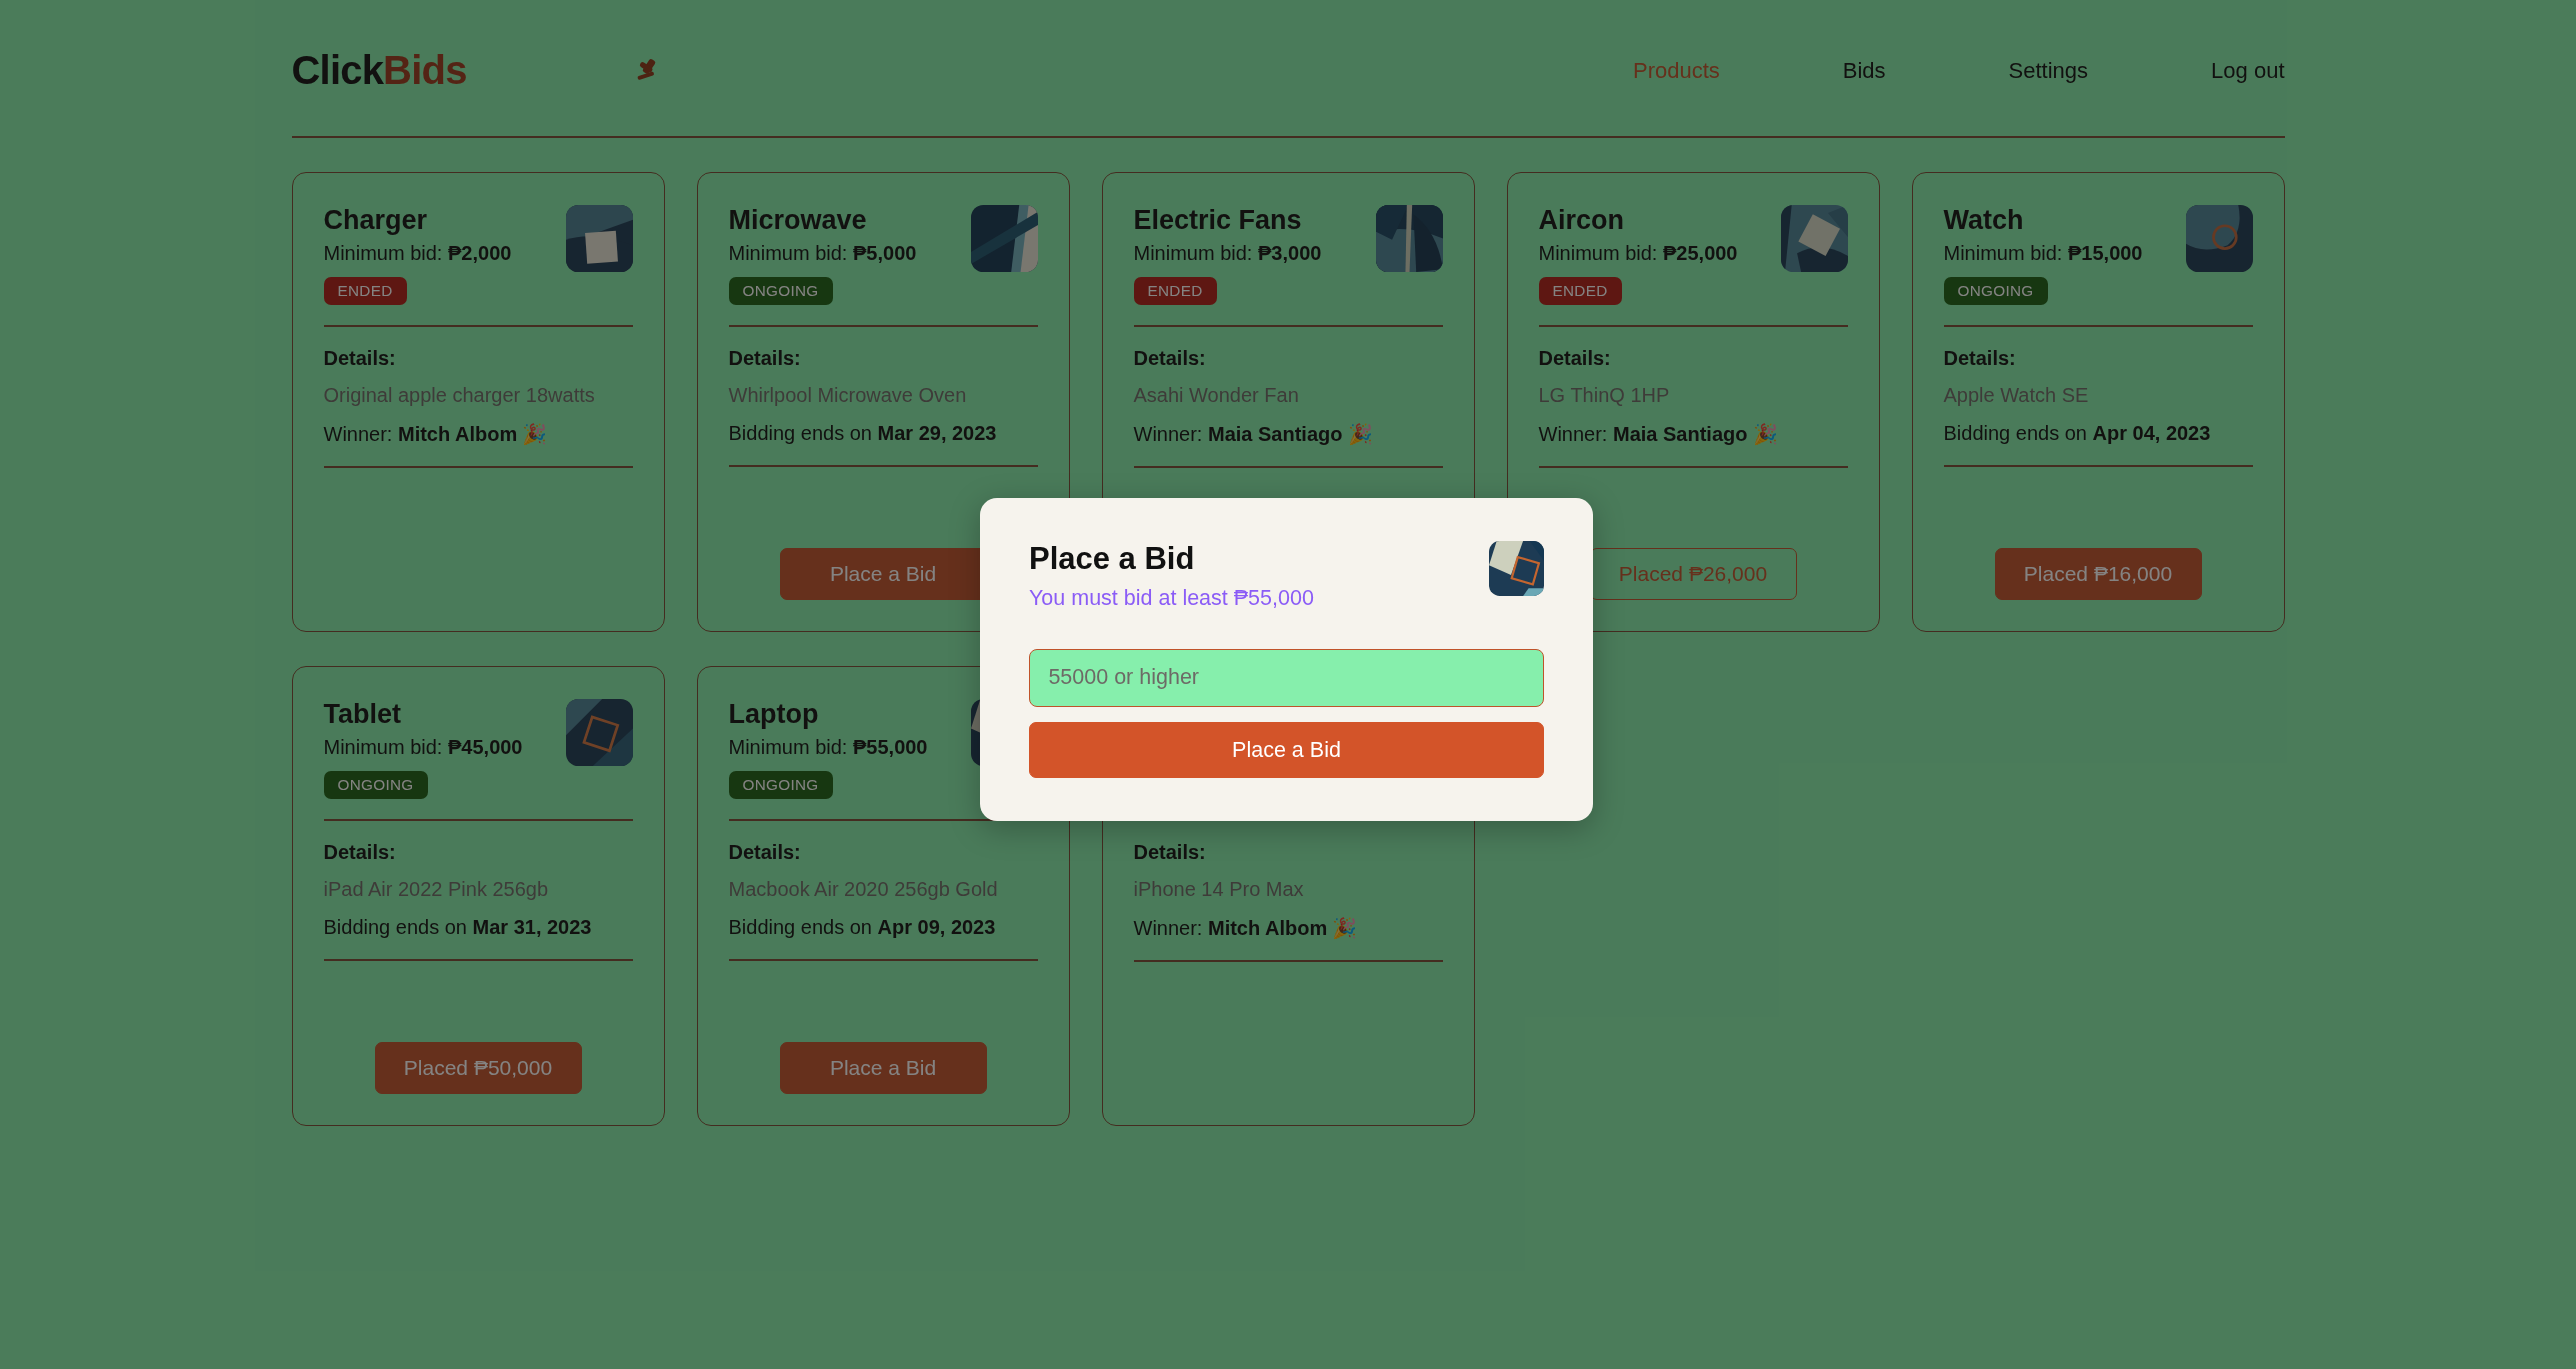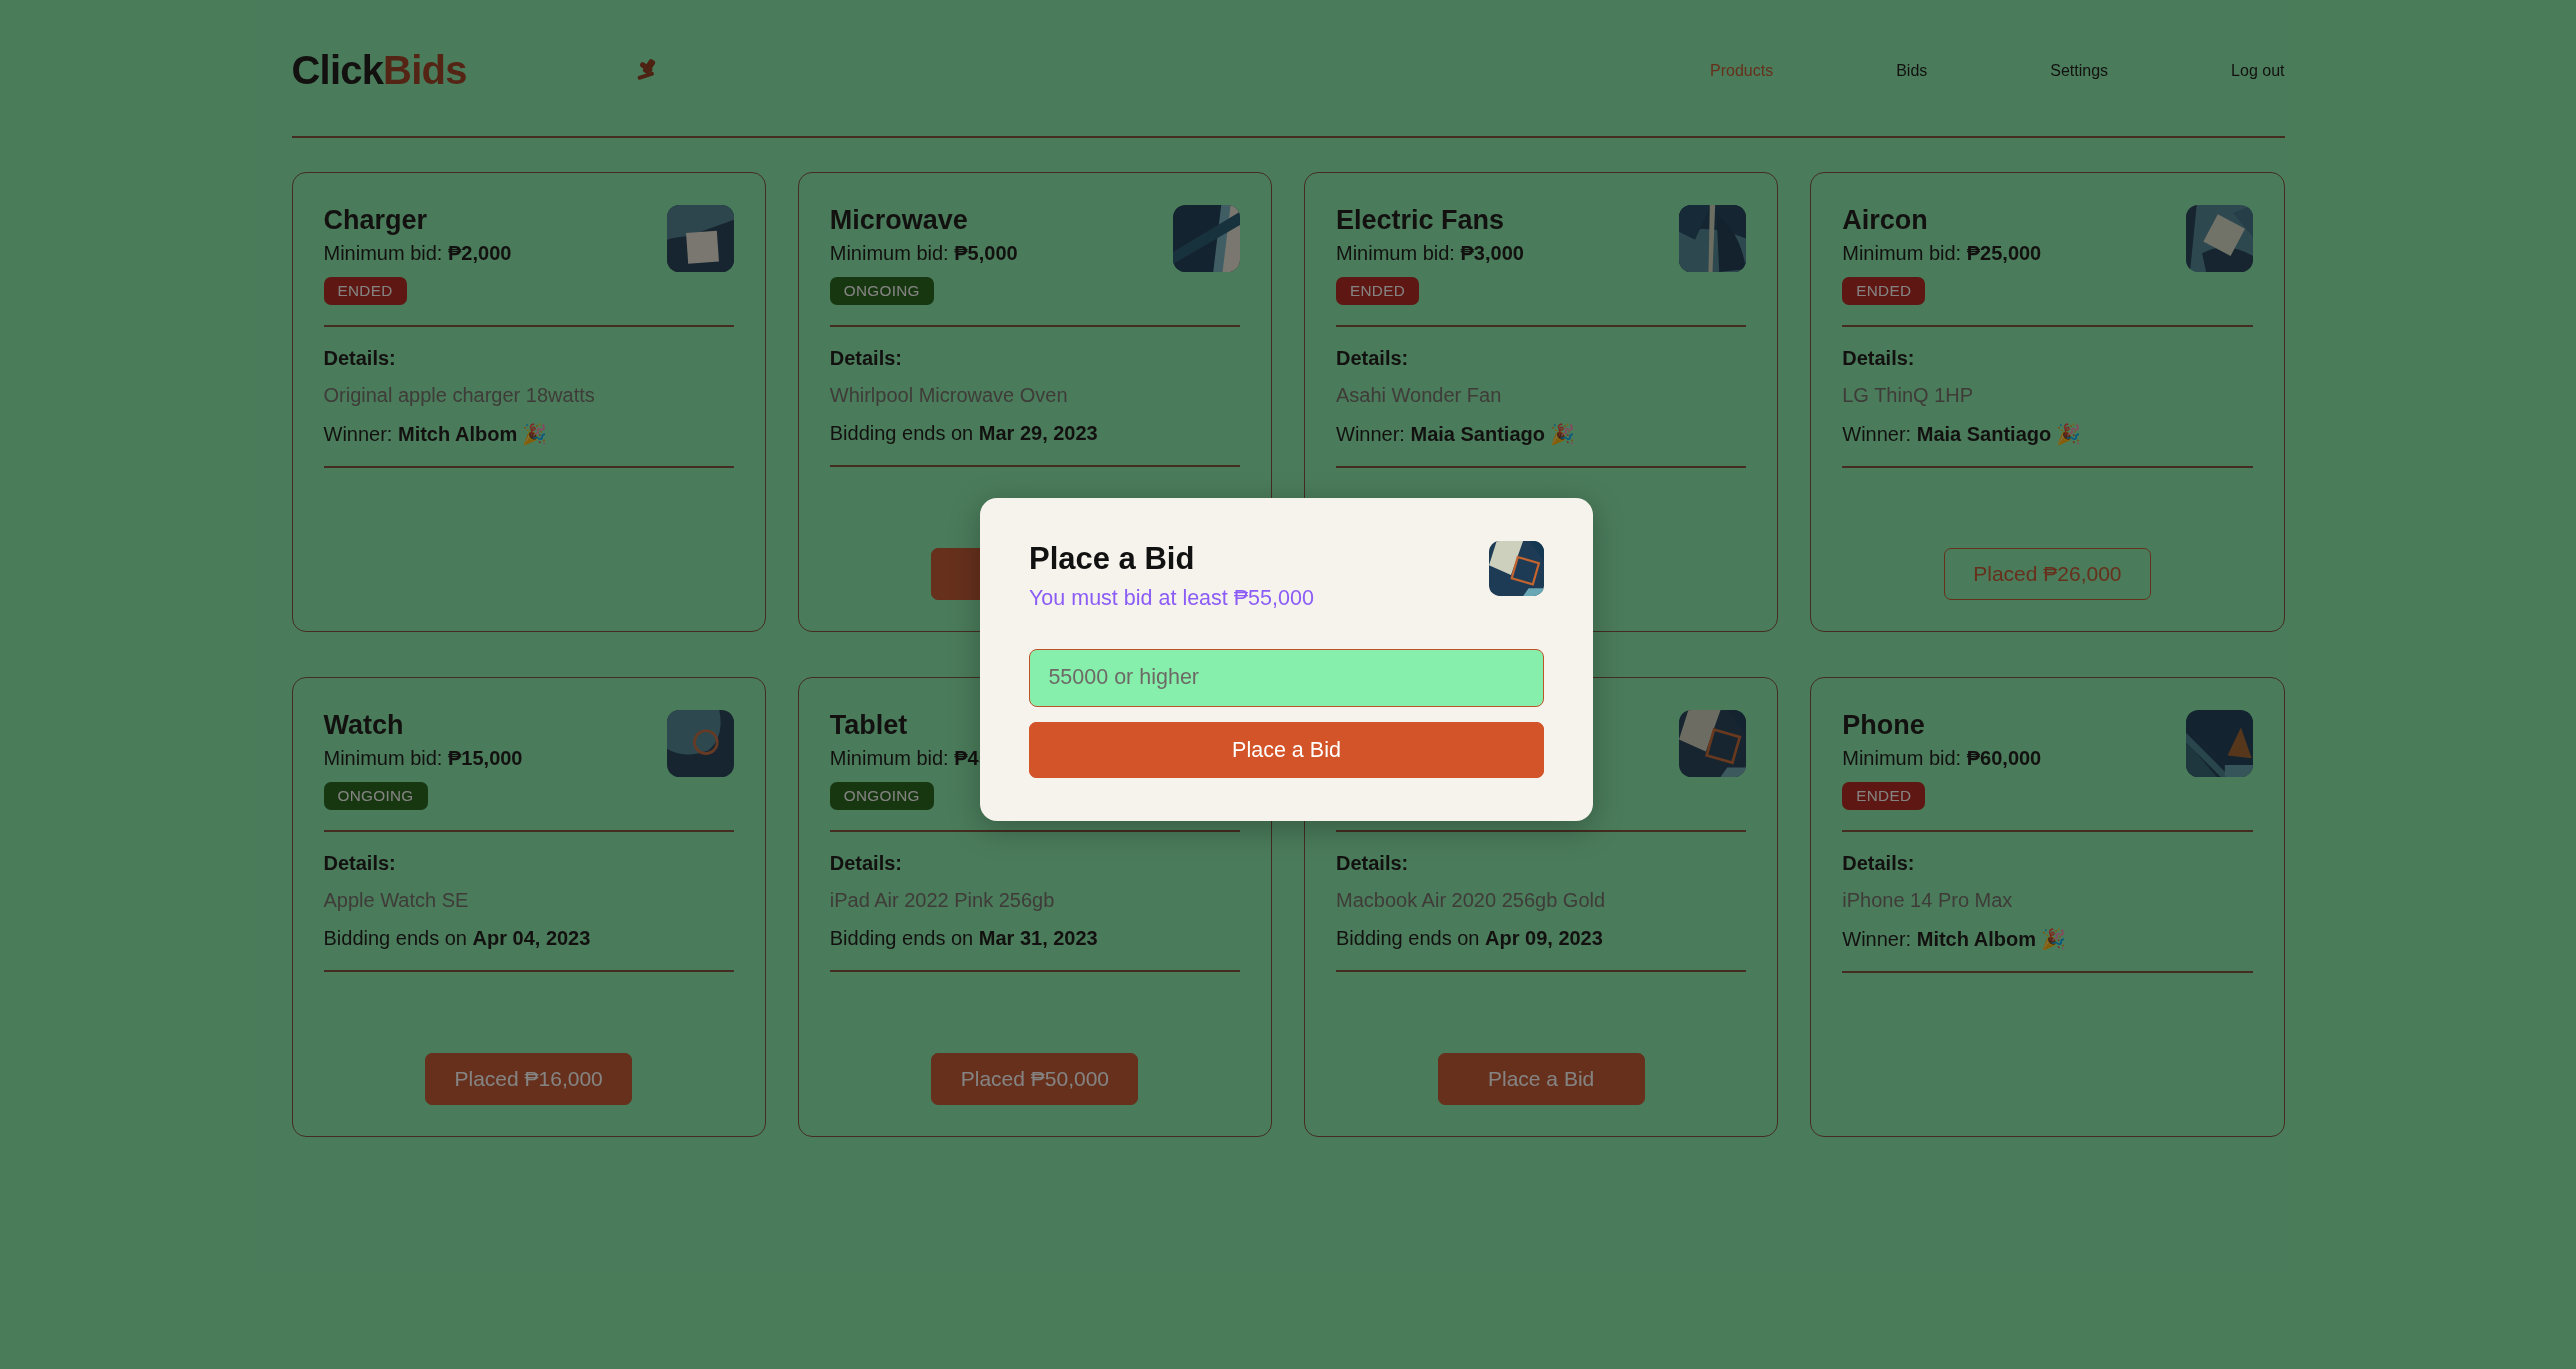--- a/index.html
+++ b/index.html
@@ -23,34 +23,34 @@
   
   header { display: flex; align-items: center; justify-content: space-between; }
   .logo { font-size: 40px; font-weight: 700; letter-spacing: -0.8px; position: relative; display:flex; align-items:center; }
   .logo .click { color: #111111; }
   .logo .bids  { color: #9c3a1c; }
   .logo .gavel {
     position: absolute; left: 343px; top: 1.5px; width: 32px; height: 32px; z-index: 2;
   }
   nav { display: flex; align-items: center; }
   nav a {
-    font-size: 16px; color: #111; text-decoration: none;
+    font-size: 22px; color: #111; text-decoration: none;
     margin-left: 123px; white-space: nowrap;
   }
   nav a.active { color: #c0522a; }
   .rule { height: 1.5px; background: #7a4a32; margin-top: 43px; }
 
   h1.page-title { font-size: 26px; font-weight: 700; color: #111; margin-top: 41px; }
 
   
   .grid {
     margin-top: 34px;
     display: grid;
-    grid-template-columns: repeat(4, 1fr);
-    gap: 45px 32px;
+    grid-template-columns: repeat(5, 1fr);
+    gap: 34px 32px;
   }
   .card {
     border: 1.5px solid #7a4a32;
     border-radius: 14px;
     padding: 32px 31px 31px 31px;
     min-height: 460px;
     display: flex; flex-direction: column;
     background: transparent;
   }
   .card-head { display: flex; justify-content: space-between; align-items: flex-start; }

